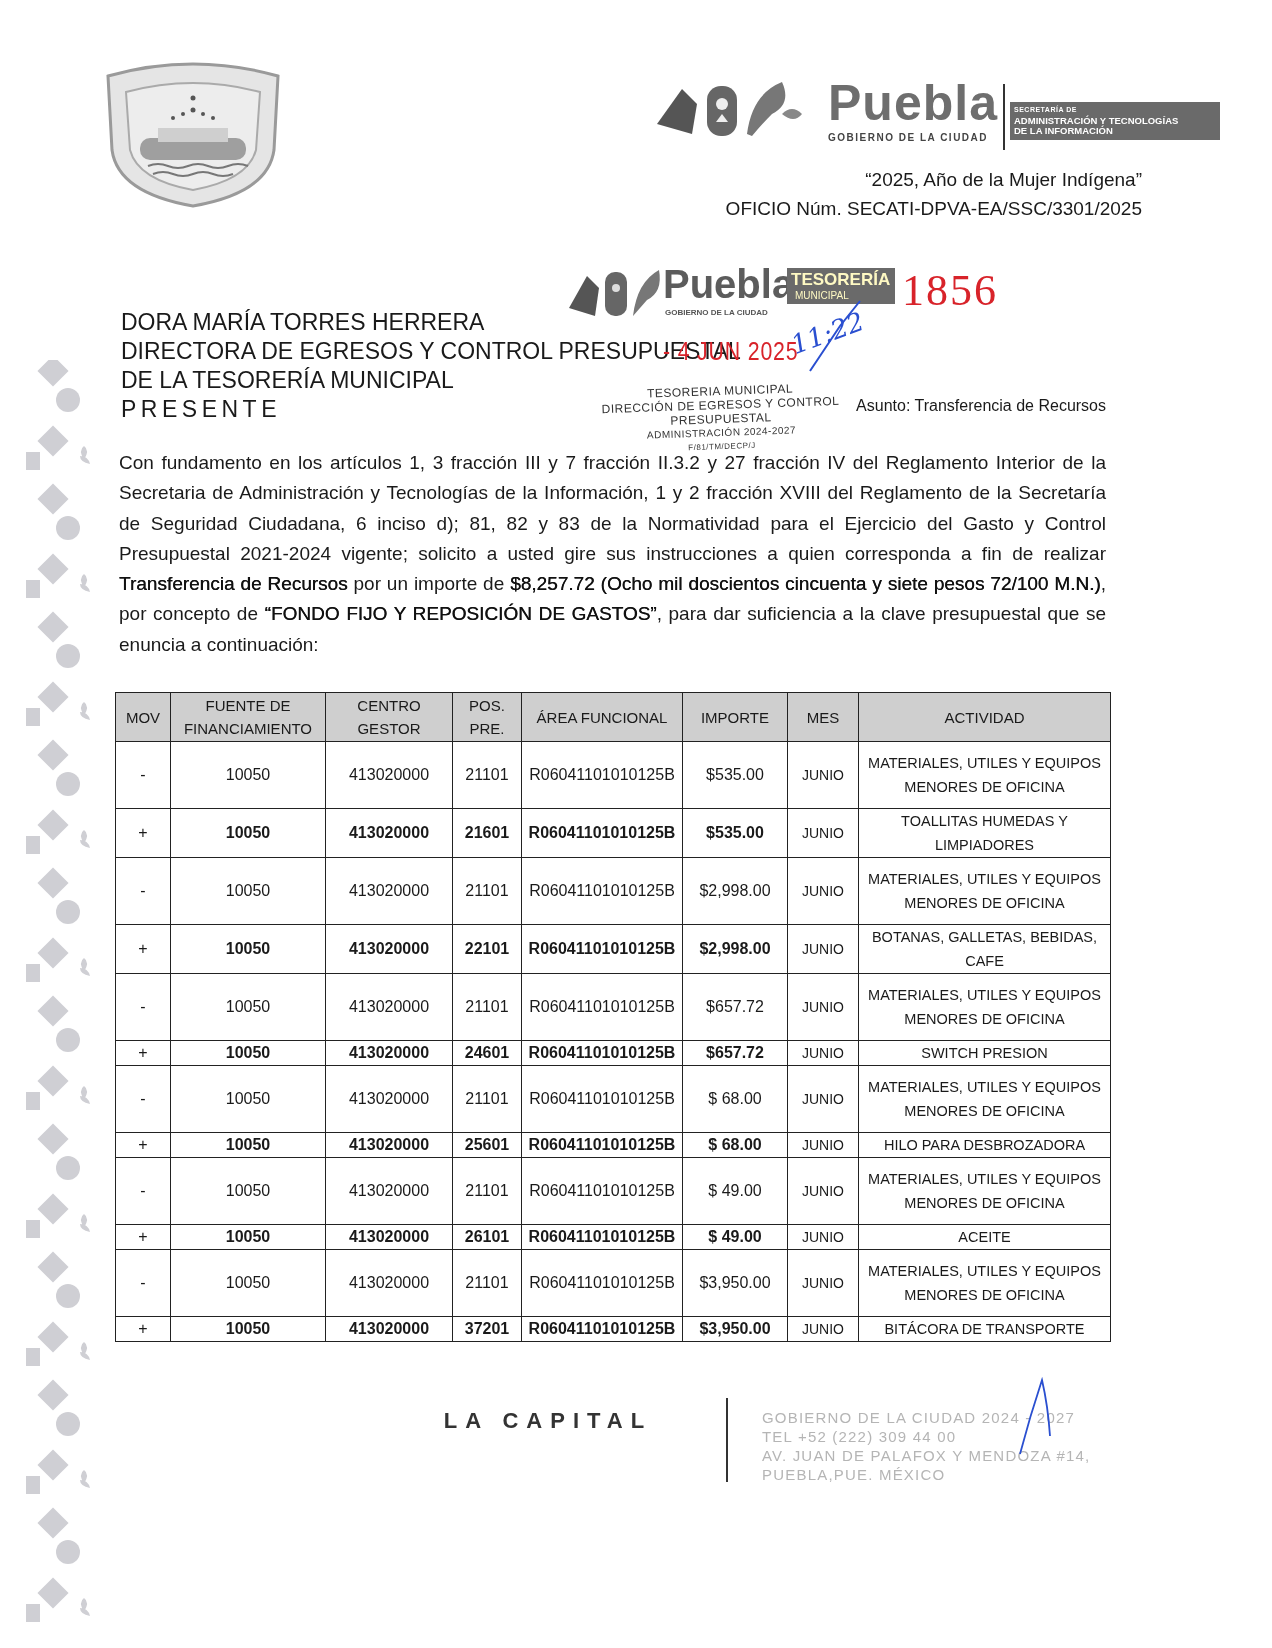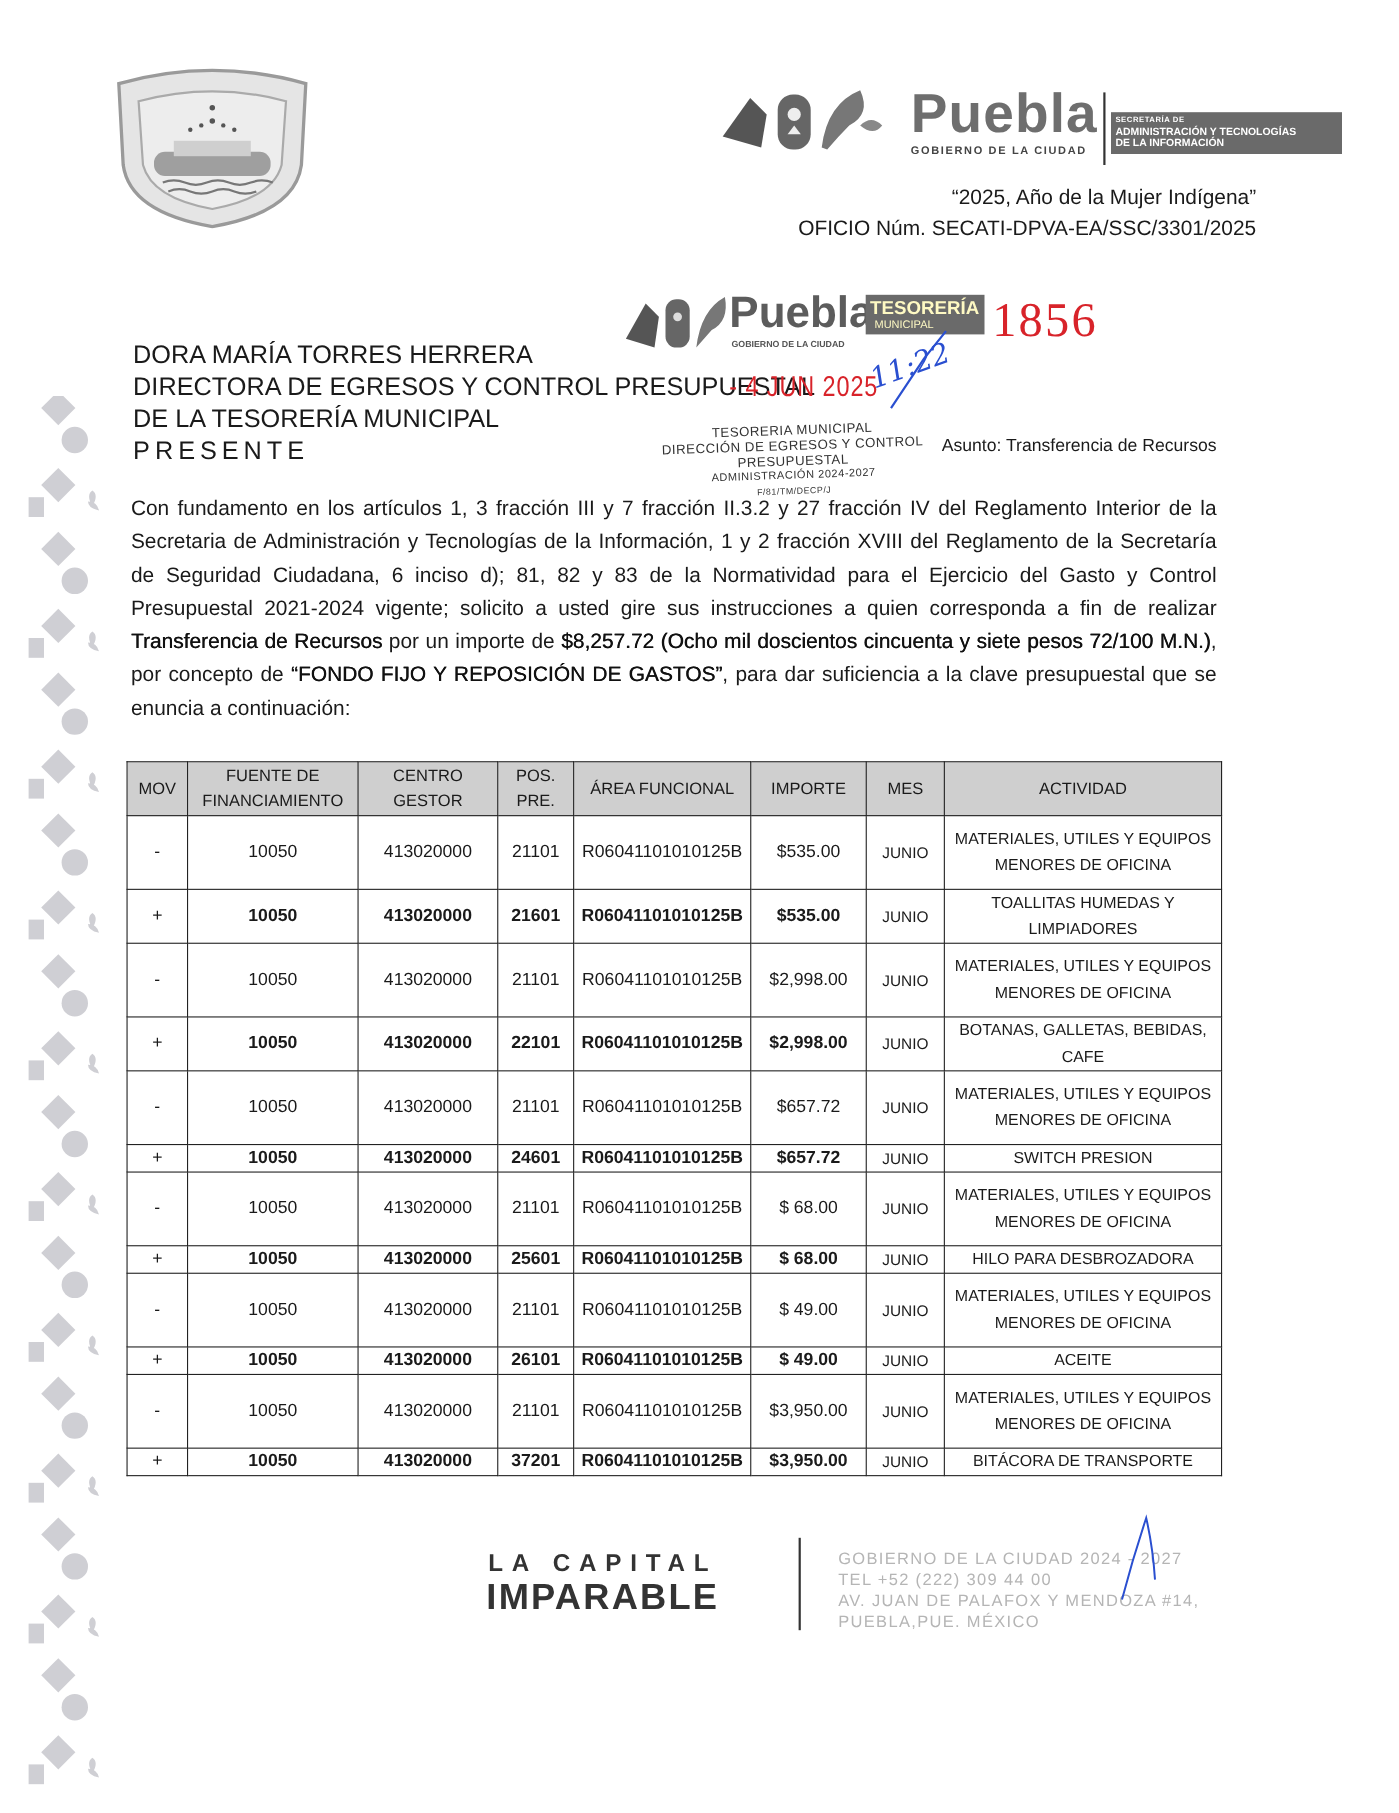--- a/index.html
+++ b/index.html
@@ -305,21 +305,20 @@
         <td class="num">R06041101010125B</td>
         <td class="num">$3,950.00</td>
         <td class="mes">JUNIO</td>
         <td class="act">BITÁCORA DE TRANSPORTE</td>
       </tr>
     </tbody>
 </table>
 
 <div class="abs footer-logo">
   <div class="lc">LA CAPITAL</div>
-  <div class="imp">IMPARABLE</div>
 </div>
 <div class="abs footer-sep"></div>
 <div class="abs footer-info">
   <div>GOBIERNO DE LA CIUDAD 2024 - 2027</div>
   <div>TEL +52 (222) 309 44 00</div>
   <div>AV. JUAN DE PALAFOX Y MENDOZA #14,</div>
   <div>PUEBLA,PUE. MÉXICO</div>
 </div>
 <svg class="abs signature-line" viewBox="0 0 60 80">
   <path d="M10 78 Q20 40 32 4 Q38 30 40 60" stroke="#2a4fd0" stroke-width="1.8" fill="none"></path>

